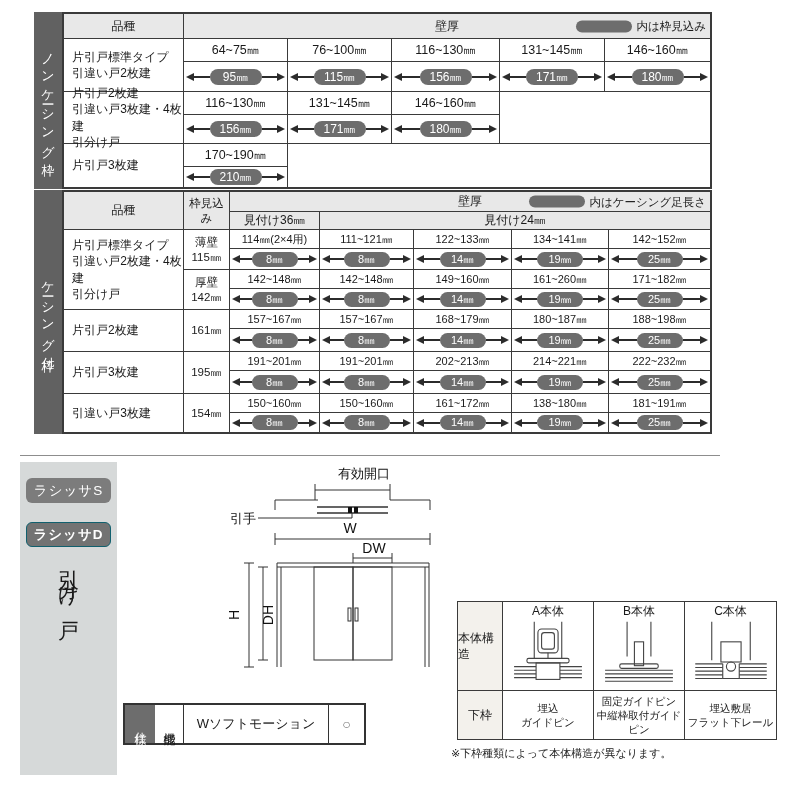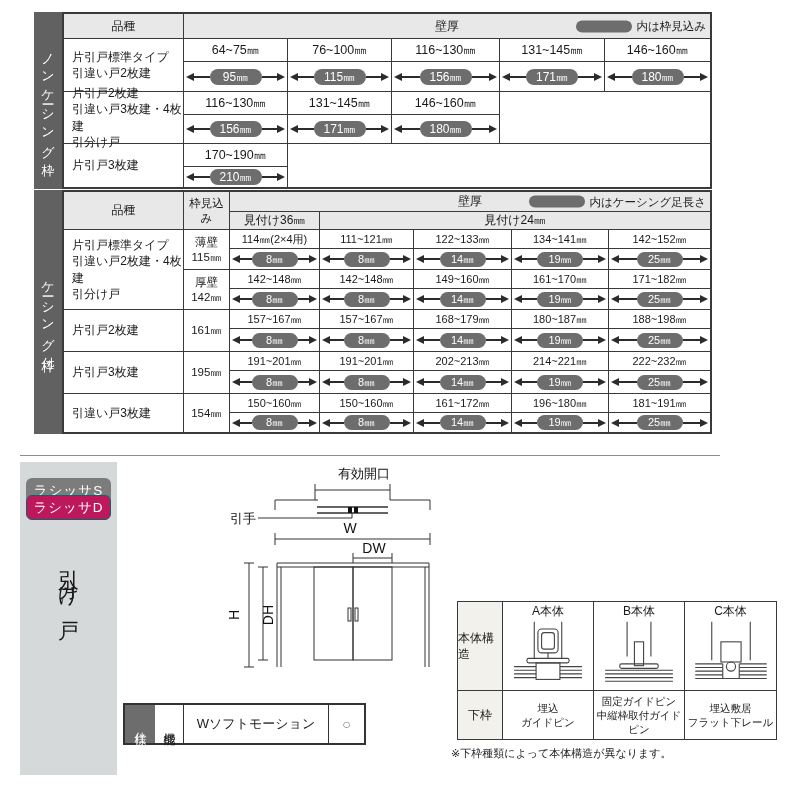--- a/index.html
+++ b/index.html
@@ -31,21 +31,21 @@
   .ln{flex:1;height:2px;background:#2b2b2b;}
   .pill{background:#6d6d6d;color:#fff;border-radius:8px;text-align:center;white-space:nowrap;}
   .t1g .pill{font-size:12px;line-height:16px;min-width:36px;padding:0 8px;}
   .t2g .pill{font-size:11px;line-height:15px;min-width:30px;padding:0 8px;}
   
   .divider{left:20px;top:455px;width:700px;height:1px;background:#8d8d8d;}
   .sidebar{left:20px;top:462px;width:97px;height:313px;background:#d6d9d9;}
   .chip{position:absolute;left:6px;width:85px;height:25px;border-radius:6px;color:#fff;font-size:13.5px;
     display:flex;align-items:center;justify-content:center;letter-spacing:1px;}
   .chipS{top:16px;background:#7c7c7c;}
-  .chipD{top:33px;background:#be185d;border:1px solid #11606e;box-sizing:border-box;}
+  .chipD{top:60px;background:#737373;border:1px solid #11606e;box-sizing:border-box;font-weight:bold;}
   .sidetext{position:absolute;top:92px;left:50%;transform:translateX(-50%);writing-mode:vertical-rl;
     text-orientation:upright;font-size:21px;letter-spacing:9px;color:#1a1a1a;}
   .dia{left:222px;top:460px;width:226px;height:220px;}
   .dia svg{width:100%;height:100%;}
   .dia .dln{stroke:#333;stroke-width:1;fill:none;}
   .dia .thk{stroke:#333;stroke-width:1.4;fill:none;}
   .dia text{font-family:"Liberation Sans",sans-serif;fill:#111;}
   
   .spec{left:123px;top:703px;display:grid;grid-template-columns:30px 29px 145px 35px;grid-template-rows:38px;
     border:2px solid #333;background:#fff;}
@@ -276,21 +276,21 @@
       <div class="rng">149~160㎜</div>
       <div class="arr">
           <span class="ah al"></span>
           <span class="ln"></span>
           <span class="pill">14㎜</span>
           <span class="ln"></span>
           <span class="ah ar"></span>
         </div>
     </div>
     <div class="dc br bb" style="grid-area:4/6">
-      <div class="rng">161~170㎜</div>
+      <div class="rng">161~260㎜</div>
       <div class="arr">
           <span class="ah al"></span>
           <span class="ln"></span>
           <span class="pill">19㎜</span>
           <span class="ln"></span>
           <span class="ah ar"></span>
         </div>
     </div>
     <div class="dc bb" style="grid-area:4/7">
       <div class="rng">171~182㎜</div>
@@ -435,21 +435,21 @@
       <div class="rng">161~172㎜</div>
       <div class="arr">
           <span class="ah al"></span>
           <span class="ln"></span>
           <span class="pill">14㎜</span>
           <span class="ln"></span>
           <span class="ah ar"></span>
         </div>
     </div>
     <div class="dc br" style="grid-area:7/6">
-      <div class="rng">196~180㎜</div>
+      <div class="rng">138~180㎜</div>
       <div class="arr">
           <span class="ah al"></span>
           <span class="ln"></span>
           <span class="pill">19㎜</span>
           <span class="ln"></span>
           <span class="ah ar"></span>
         </div>
     </div>
     <div class="dc" style="grid-area:7/7">
       <div class="rng">181~191㎜</div>

